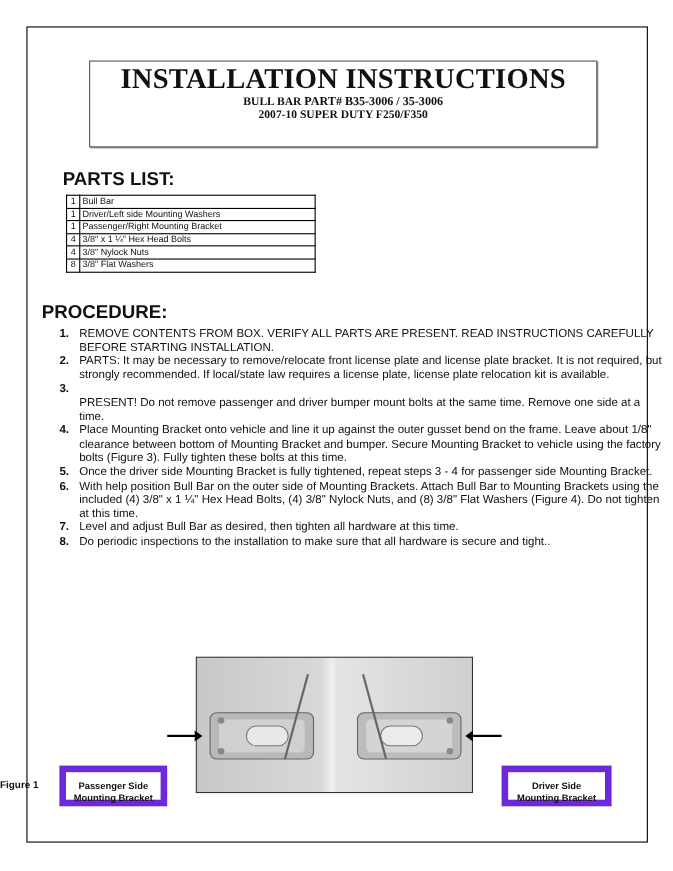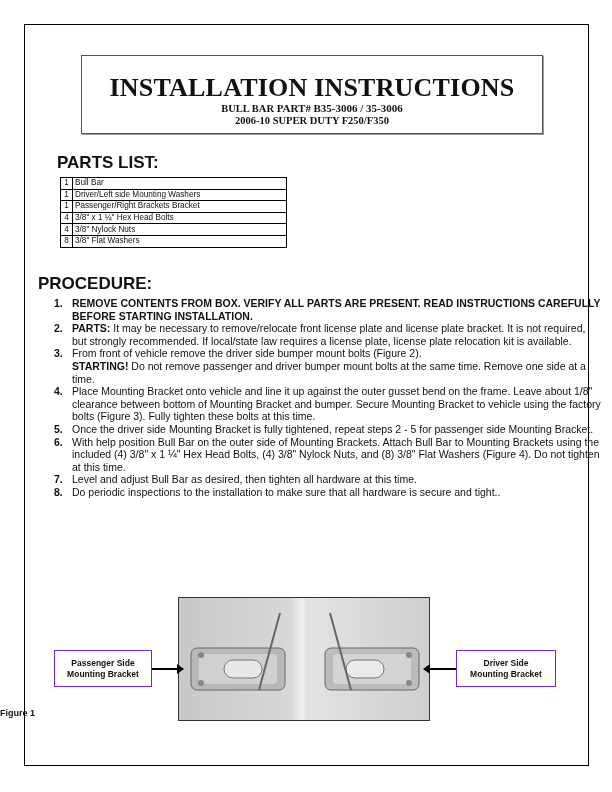--- a/index.html
+++ b/index.html
@@ -1,68 +1,68 @@
 <!DOCTYPE html>
 <html><head>
 <meta charset="utf-8">
 <style>
   html, body { margin:0; padding:0; background:#fff; }
   body { width:612px; height:792px; position:relative; overflow:hidden; font-family:"Liberation Sans", sans-serif; color:#111; }
   .page-border { position:absolute; left:24px; top:24px; width:565px; height:742px; border:1.5px solid #000; box-sizing:border-box; }
   .header-box { position:absolute; left:81px; top:55px; width:462px; height:79px; border:1.5px solid #555; box-sizing:border-box; box-shadow:1px 1px 0 #999; text-align:center; font-family:"Liberation Serif", serif; font-weight:bold; }
-  .header-title { font-size:26px; letter-spacing:0.2px; margin-top:18px; line-height:28px; }
+  .header-title { font-size:26px; letter-spacing:0.2px; margin-top:2px; line-height:28px; }
   .header-sub { font-size:10.5px; line-height:12px; }
   .header-sub .small { font-size:11px; }
   .section-heading { position:absolute; font-weight:bold; font-size:17px; }
   table.parts { position:absolute; left:60px; top:177px; width:227px; border-collapse:collapse; font-size:8.2px; }
   table.parts td { border:1px solid #000; padding:0 2px; height:10.6px; line-height:10px; }
   table.parts td.qty { width:7px; text-align:center; }
   ol.steps { position:absolute; left:52px; top:297px; width:530px; margin:0; padding:0 0 0 20px; font-size:10.5px; line-height:12.6px; list-style:none; counter-reset:step; }
   ol.steps li { position:relative; counter-increment:step; }
   ol.steps li::before { content:counter(step) "."; position:absolute; left:-18px; font-weight:bold; }
-  .b { font-weight:bold; }
+  .b { font-weight:normal; }
   .photo { position:absolute; left:178px; top:597px; width:252px; height:124px; border:1.5px solid #333; box-sizing:border-box; background:linear-gradient(90deg,#c8c8c8 0%,#d8d8d8 45%,#efefef 49%,#e4e4e4 51%,#cfcfcf 100%); overflow:hidden; }
-  .label-box { position:absolute; border:1px solid #6d28d9; box-sizing:border-box; font-weight:bold; font-size:8.5px; text-align:center; line-height:11px; padding-top:7px; background:#fff; }
+  .label-box { position:absolute; border:6px solid #6d28d9; box-sizing:border-box; font-weight:bold; font-size:8.5px; text-align:center; line-height:11px; padding-top:7px; background:#fff;margin-top:46px; }
   .arrow { position:absolute; height:2px; background:#000; }
   .arrow::after { content:""; position:absolute; top:-4px; border-top:5px solid transparent; border-bottom:5px solid transparent; }
   .arrow.right::after { right:-2px; border-left:7px solid #000; }
   .arrow.left::after { left:-2px; border-right:7px solid #000; }
   .fig-caption { position:absolute; left:0; width:612px; top:708px; font-weight:bold; font-size:9px; }
   .page-num { position:absolute; left:0; width:612px; top:757px; text-align:center; font-size:7.5px;margin-top:46px; }
 </style>
 </head>
 <body>
 
 <div class="page-border"></div>
 
 <div class="header-box">
   <div class="header-title">INSTALLATION INSTRUCTIONS</div>
   <div class="header-sub">
     <span>BULL BAR</span>
     <span class="small">PART#</span>
     <span class="small">B35-3006 / 35-3006</span>
   </div>
-  <div class="header-sub">2006-10 SUPER DUTY F250/F350</div>
+  <div class="header-sub">2007-10 SUPER DUTY F250/F350</div>
 </div>
 
 <div class="section-heading" style="left:57px;top:153px;">PARTS LIST:</div>
 
 <table class="parts">
   <tbody>
     <tr>
         <td class="qty">1</td>
         <td>Bull Bar</td>
       </tr>
     <tr>
         <td class="qty">1</td>
         <td>Driver/Left side Mounting Washers</td>
       </tr>
     <tr>
         <td class="qty">1</td>
-        <td>Passenger/Right Brackets Bracket</td>
+        <td>Passenger/Right Mounting Bracket</td>
       </tr>
     <tr>
         <td class="qty">4</td>
         <td>3/8" x 1 ¼" Hex Head Bolts</td>
       </tr>
     <tr>
         <td class="qty">4</td>
         <td>3/8" Nylock Nuts</td>
       </tr>
     <tr>
@@ -70,23 +70,23 @@
         <td>3/8" Flat Washers</td>
       </tr>
   </tbody>
 </table>
 
 <div class="section-heading" style="left:38px;top:274px;">PROCEDURE:</div>
 
 <ol class="steps">
   <li class="b"><span>REMOVE CONTENTS FROM BOX. VERIFY ALL PARTS ARE PRESENT. READ INSTRUCTIONS CAREFULLY BEFORE STARTING INSTALLATION.</span></li>
   <li><span class="b">PARTS:</span><span> It may be necessary to remove/relocate front license plate and license plate bracket. It is not required, but strongly recommended. If local/state law requires a license plate, license plate relocation kit is available.</span></li>
-  <li><span>From front of vehicle remove the driver side bumper mount bolts (Figure 2).</span><br><span class="b">STARTING!</span><span> Do not remove passenger and driver bumper mount bolts at the same time. Remove one side at a time.</span></li>
+  <li><br><span class="b">PRESENT!</span><span> Do not remove passenger and driver bumper mount bolts at the same time. Remove one side at a time.</span></li>
   <li><span>Place Mounting Bracket onto vehicle and line it up against the outer gusset bend on the frame. Leave about 1/8" clearance between bottom of Mounting Bracket and bumper. Secure Mounting Bracket to vehicle using the factory bolts (Figure 3). Fully tighten these bolts at this time.</span></li>
-  <li><span>Once the driver side Mounting Bracket is fully tightened, repeat steps 2 - 5 for passenger side Mounting Bracket.</span></li>
+  <li><span>Once the driver side Mounting Bracket is fully tightened, repeat steps 3 - 4 for passenger side Mounting Bracket.</span></li>
   <li><span>With help position Bull Bar on the outer side of Mounting Brackets. Attach Bull Bar to Mounting Brackets using the included (4) 3/8" x 1 ¼" Hex Head Bolts, (4) 3/8" Nylock Nuts, and (8) 3/8" Flat Washers (Figure 4). Do not tighten at this time.</span></li>
   <li><span>Level and adjust Bull Bar as desired, then tighten all hardware at this time.</span></li>
   <li><span>Do periodic inspections to the installation to make sure that all hardware is secure and tight..</span></li>
 </ol>
 
 <div class="photo">
   <svg width="252" height="124" viewBox="0 0 252 124">
     <g>
       <rect x="12" y="50" width="94" height="42" rx="6" fill="#b8b8b8" stroke="#666"></rect>
       <rect x="20" y="56" width="78" height="30" rx="4" fill="#d6d6d6" opacity="0.8"></rect>

